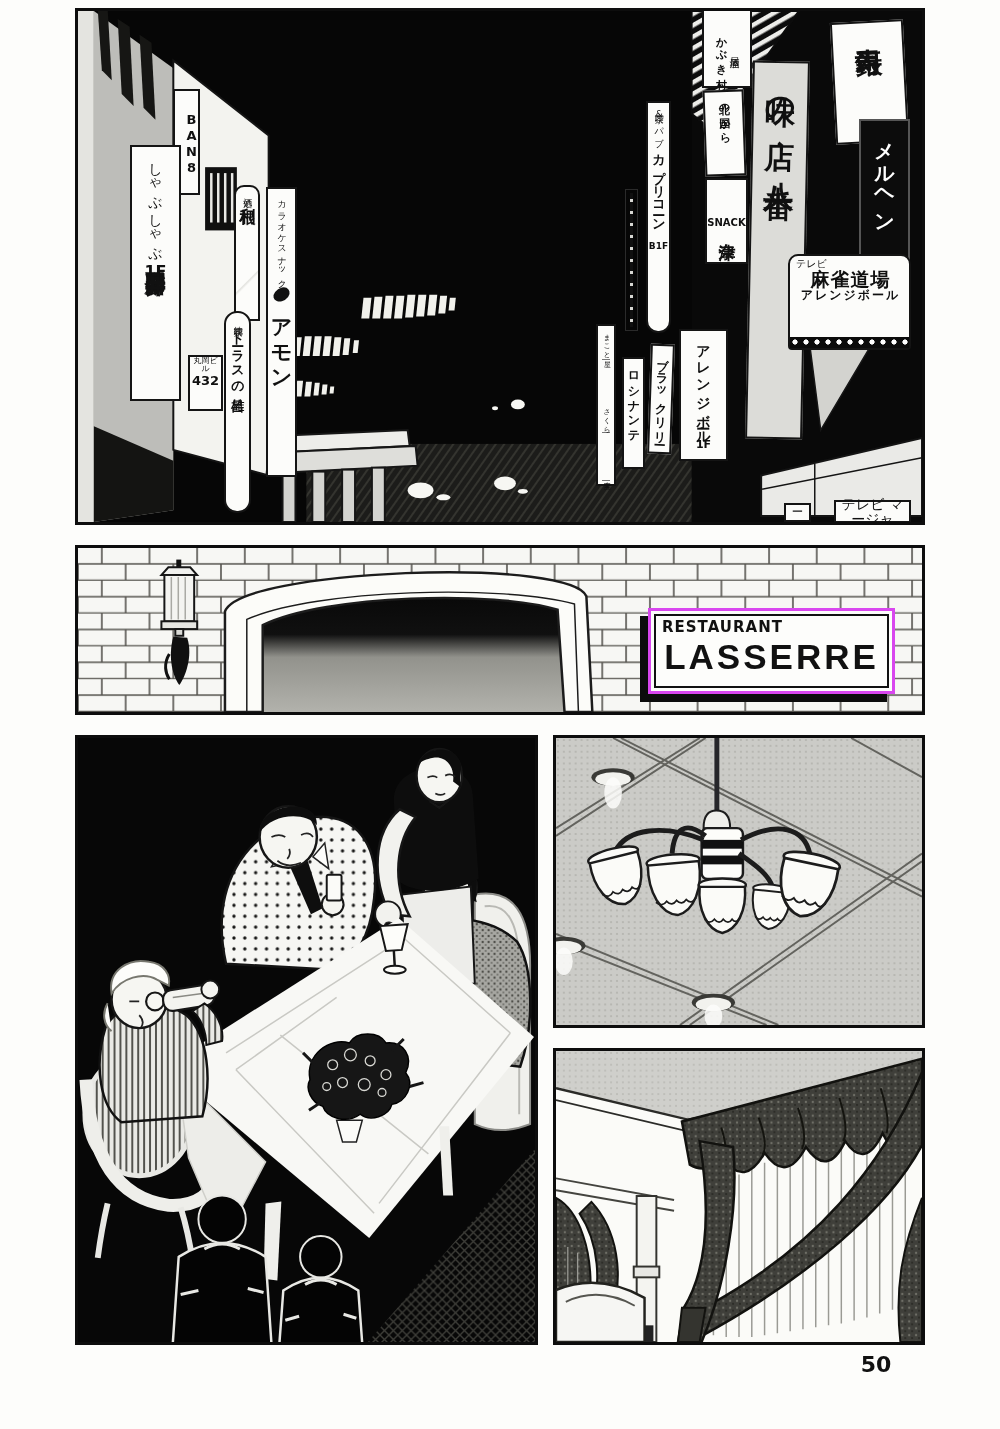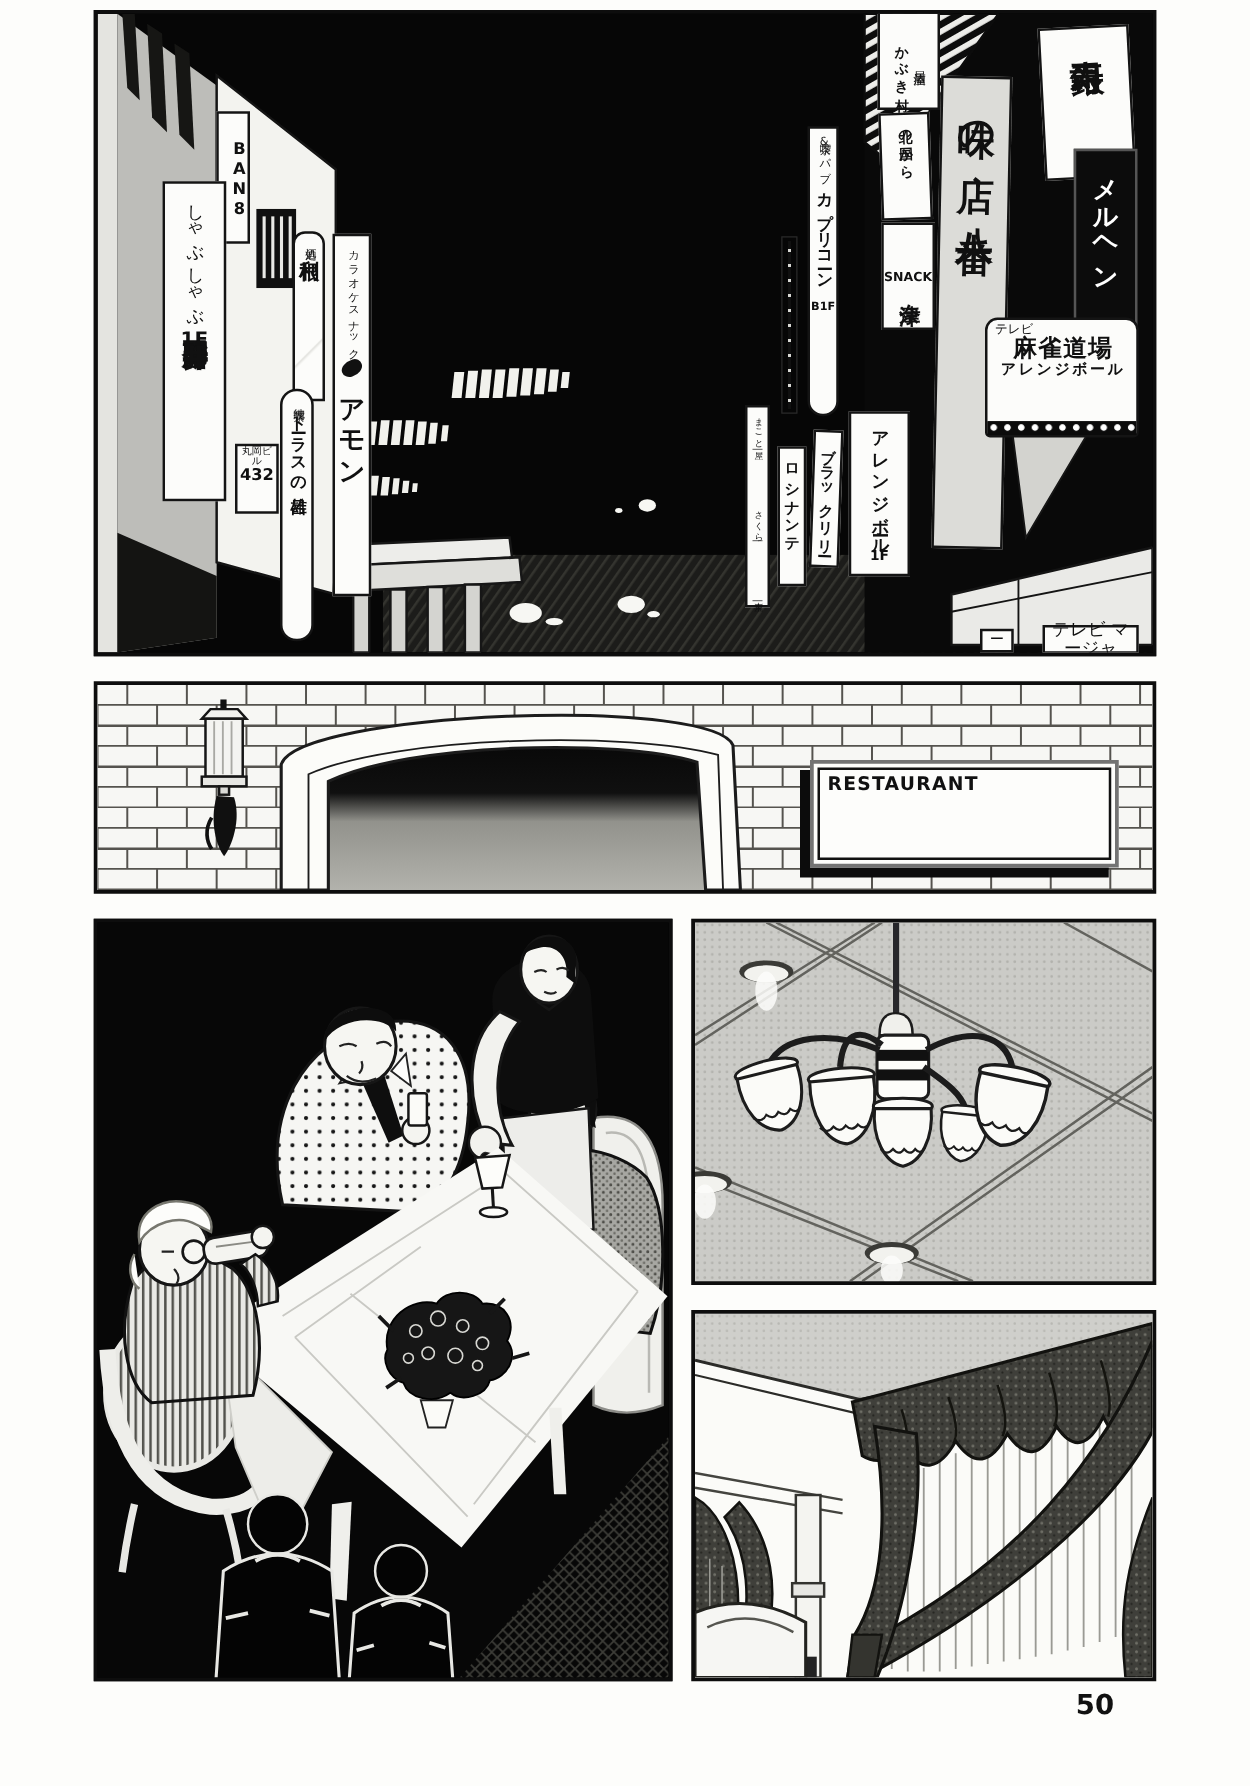--- a/index.html
+++ b/index.html
@@ -63,21 +63,21 @@
   #sg-mahj .hd{font-size:10px;}
   #sg-mahj .t{font-size:19px;font-weight:bold;align-self:center;letter-spacing:1px;}
   #sg-mahj .sb{font-size:12px;font-weight:bold;align-self:center;letter-spacing:2px;}
   .bulbs{position:absolute;left:0;bottom:0;width:100%;height:11px;background-color:#0b0b0b;
          background-image:radial-gradient(circle at 5px 5px,#fff 2.3px,#0b0b0b 2.9px);background-size:11px 11px;}
   #sg-tvm{left:740px;top:489px;width:77px;height:23px;font-size:14px;justify-content:center;border-width:2px;margin-left:16px;}
   #sg-dash{left:706px;top:492px;width:27px;height:19px;justify-content:center;font-size:10px;font-weight:bold;}
 
   
   #lasserre{position:absolute;left:570px;top:60px;width:247px;height:86px;background:#fdfdfb;
-            border:3px solid #737373;box-shadow:-8px 8px 0 #0c0c0c;box-sizing:border-box;}
+            border:3px solid #d946ef;box-shadow:-8px 8px 0 #0c0c0c;box-sizing:border-box;}
   #lasserre .inner{position:absolute;inset:3px;border:2px solid #111;padding:2px 6px;box-sizing:border-box;}
   #lasserre .r1{font-size:15px;font-weight:bold;letter-spacing:1px;}
   #lasserre .r2{font-size:35px;font-weight:bold;letter-spacing:3px;text-align:center;margin-top:1px;font-family:"Liberation Sans",sans-serif;}
 
   #pageno{position:absolute;left:846px;top:1352px;width:60px;text-align:center;font-size:22px;font-weight:bold;}
 </style>
 </head>
 <body>
 
 <div id="page">
@@ -298,20 +298,21 @@
         <rect x="12" y="64" width="36" height="8" fill="#e6e6e2" stroke="#161616" stroke-width="2"></rect>
         <rect x="26" y="72" width="8" height="7" fill="#d9d9d5" stroke="#161616" stroke-width="2"></rect>
         <path d="M24,80 C18,102 24,122 30,130 C36,122 44,100 38,81 Z" fill="#101010"></path>
         <path d="M20,98 C14,108 16,118 20,124" stroke="#101010" stroke-width="3" fill="none"></path>
       </g>
     </svg>
 
     <div id="lasserre">
       <div class="inner">
         <div class="r1">RESTAURANT</div>
+        <div class="r2">LASSERRE</div>
       </div>
     </div>
   </div>
 
   <div class="panel" id="p-bl">
     <svg class="fill" viewBox="0 0 463 610" preserveAspectRatio="none">
       <defs>
         <pattern id="polka" width="11" height="11" patternUnits="userSpaceOnUse">
           <rect width="11" height="11" fill="#f6f6f3"></rect>
             <circle cx="4" cy="4" r="1.7" fill="#161616"></circle>

